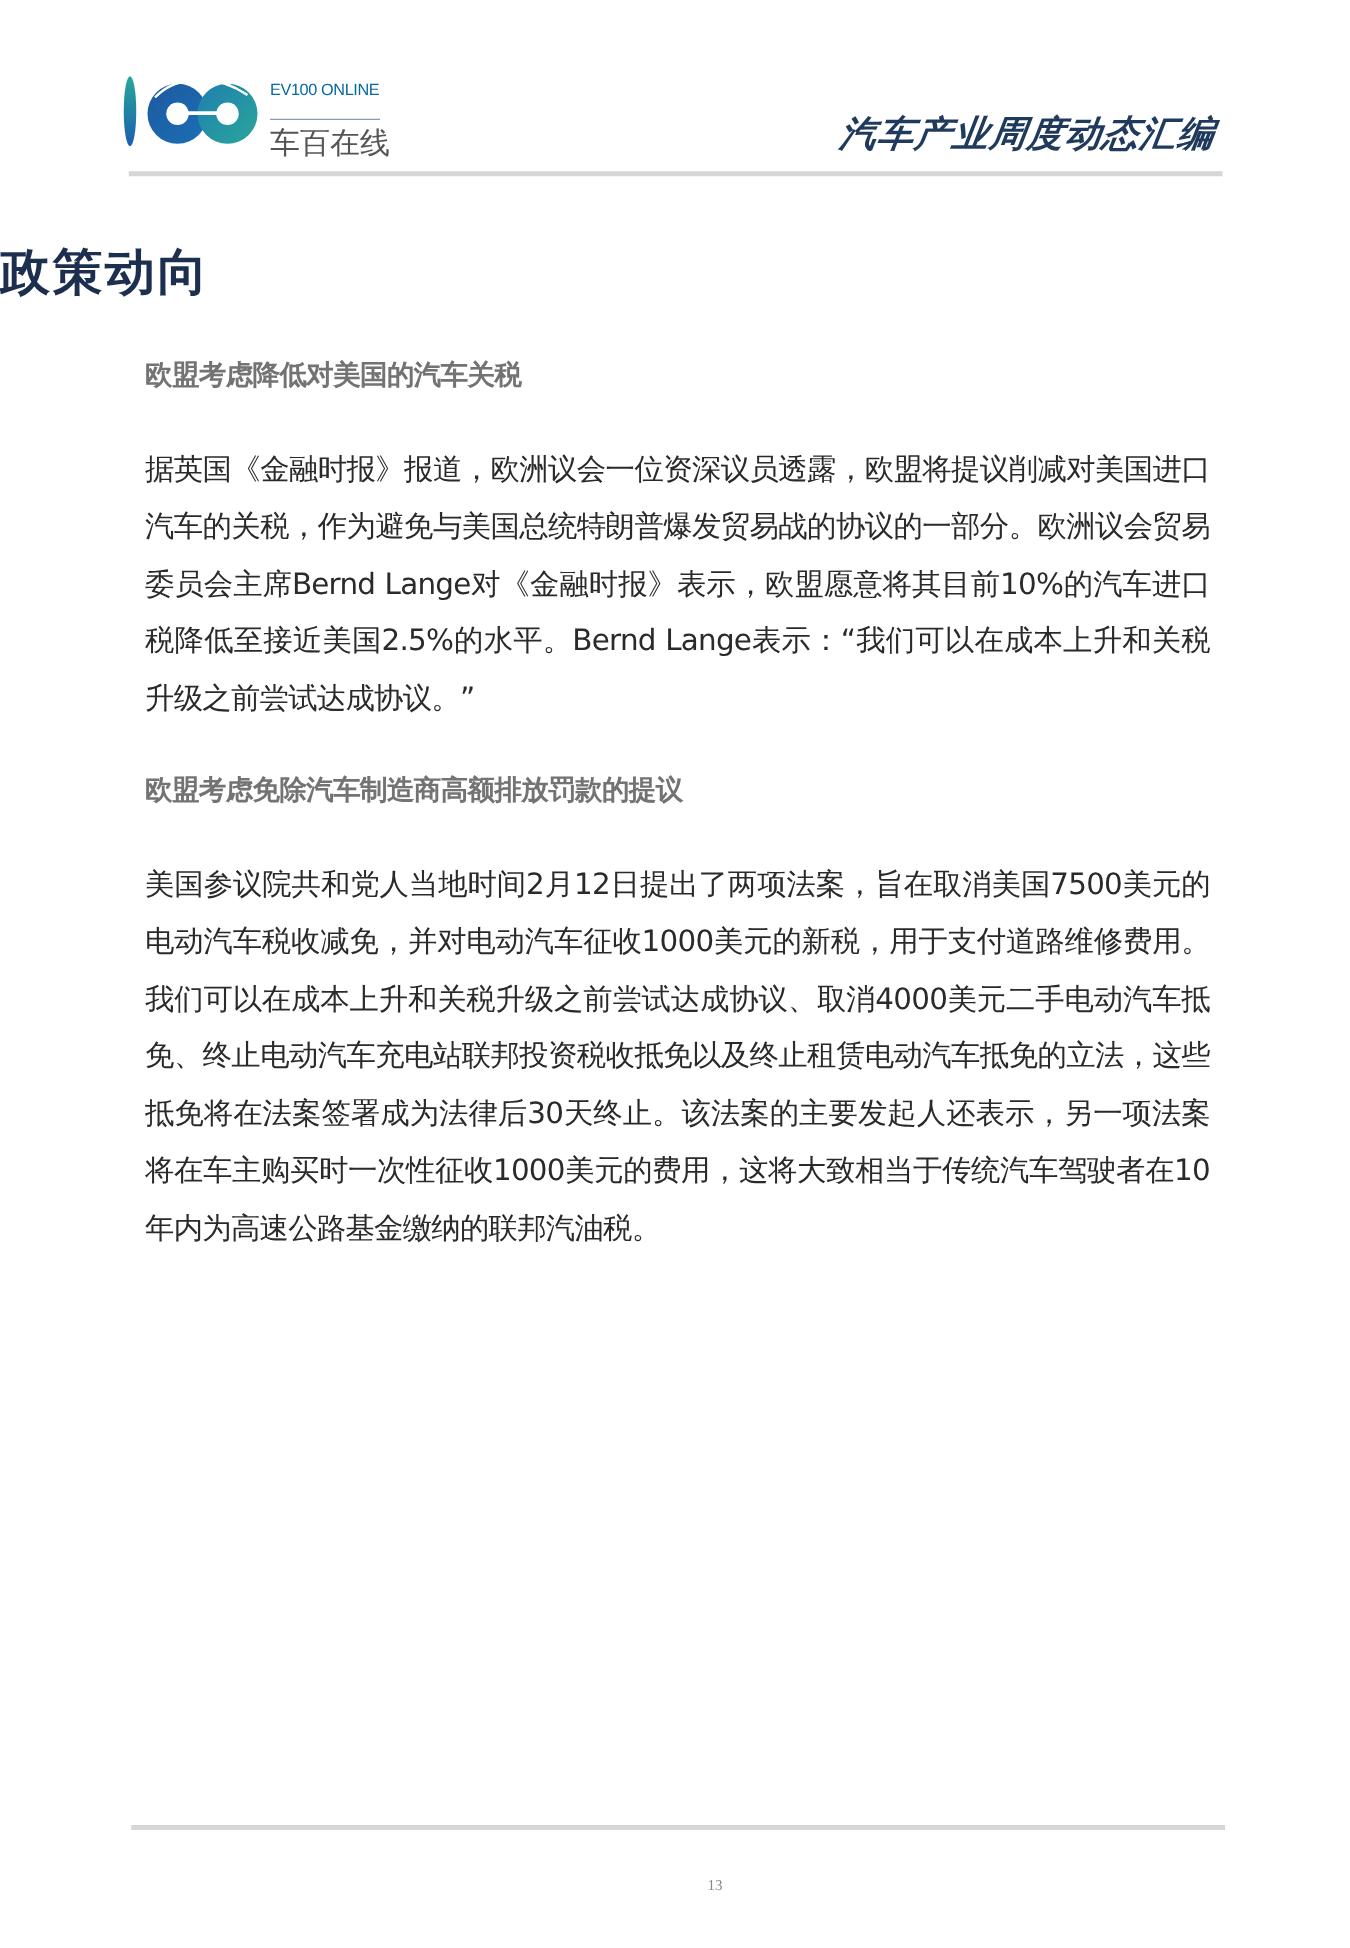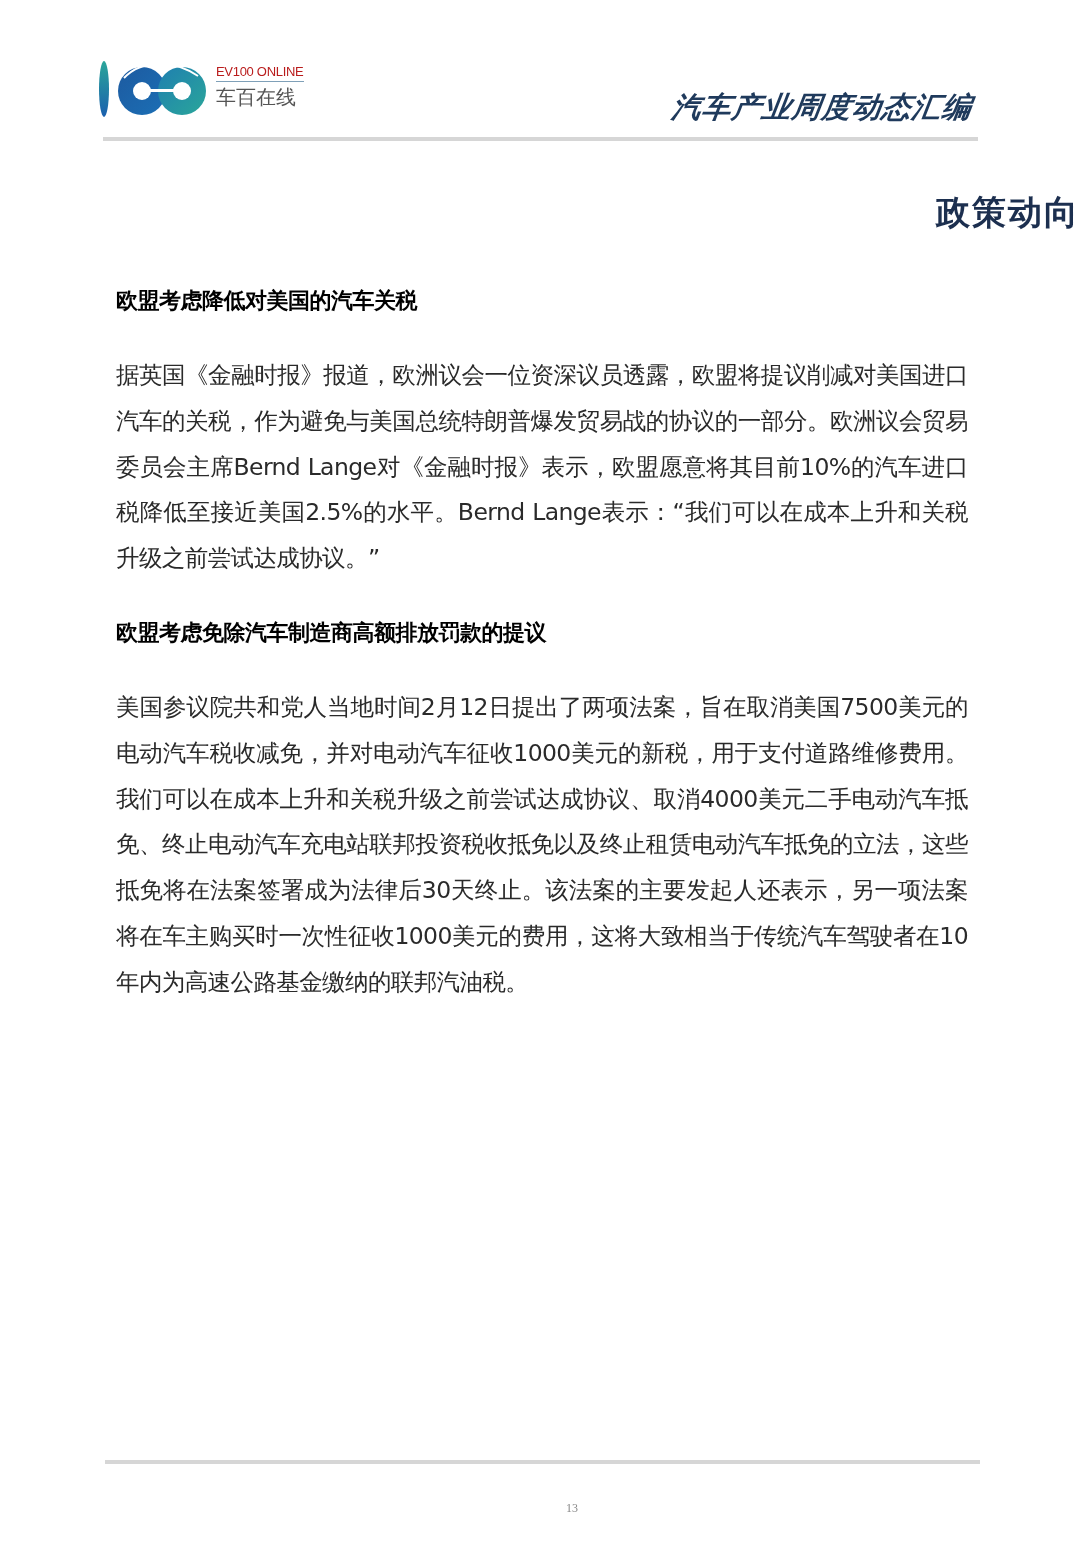--- a/index.html
+++ b/index.html
@@ -5,38 +5,38 @@
     html, body { margin: 0; padding: 0; background: #ffffff; }
     body {
       width: 1080px; height: 1558px; position: relative; overflow: hidden;
       font-family: "DejaVu Sans", "Liberation Sans", sans-serif;
       color: #222222;
     }
     .header { position: absolute; left: 0; top: 0; width: 1080px; height: 150px; }
     .logo { position: absolute; left: 98px; top: 58px; width: 112px; height: 62px; }
     .logo-text { position: absolute; left: 216px; top: 64px; }
     .logo-en {
-      font-family: "Liberation Sans", sans-serif; font-size: 13px; color: #b91c1c;
-      letter-spacing: -0.3px; padding-bottom: 2px; border-bottom: 1px solid #7fa0b8;
+      font-family: "Liberation Sans", sans-serif; font-size: 13px; color: #0369a1;
+      letter-spacing: -0.3px; padding-bottom: 16px; border-bottom: 1px solid #7fa0b8;
       width: 88px;
     }
-    .logo-cn { font-size: 20px; color: #555; margin-top: 2px; letter-spacing: 0px; }
+    .logo-cn { font-size: 24px; color: #555; margin-top: 2px; letter-spacing: 0px; }
     .header-title {
       position: absolute; right: 108px; top: 88px;
       font-size: 29px; font-weight: bold; font-style: italic; color: #1f3a5c;
       transform: skewX(-8deg); letter-spacing: 1px;
     }
     .header-rule { position: absolute; left: 103px; top: 137px; width: 875px; height: 4px; background: #d6d6d6; }
     .page-title {
-      position: absolute; left: 0; top: 190px; width: 1080px; text-align: right;
-      font-size: 34px; font-weight: bold; color: #1c2f4f; letter-spacing: 2px;
+      position: absolute; left: 0; top: 190px; width: 1080px; text-align: left;
+      font-size: 40px; font-weight: bold; color: #1c2f4f; letter-spacing: 2px;
     }
     .content { position: absolute; left: 116px; top: 280px; width: 852px; }
     .article-heading {
-      font-size: 22px; font-weight: bold; color: #000000; line-height: 42px; margin: 0;
+      font-size: 22px; font-weight: bold; color: #737373; line-height: 42px; margin: 0;
       letter-spacing: -0.5px;
     }
     .article-body {
       font-size: 23.5px; line-height: 45.8px; color: #2a2a2a; margin: 0;
       text-align: justify; letter-spacing: -0.6px;
     }
     .a1-h { margin-top: 0; }
     .a1-b { margin-top: 31px; }
     .a2-h { margin-top: 30px; }
     .a2-b { margin-top: 30px; }

